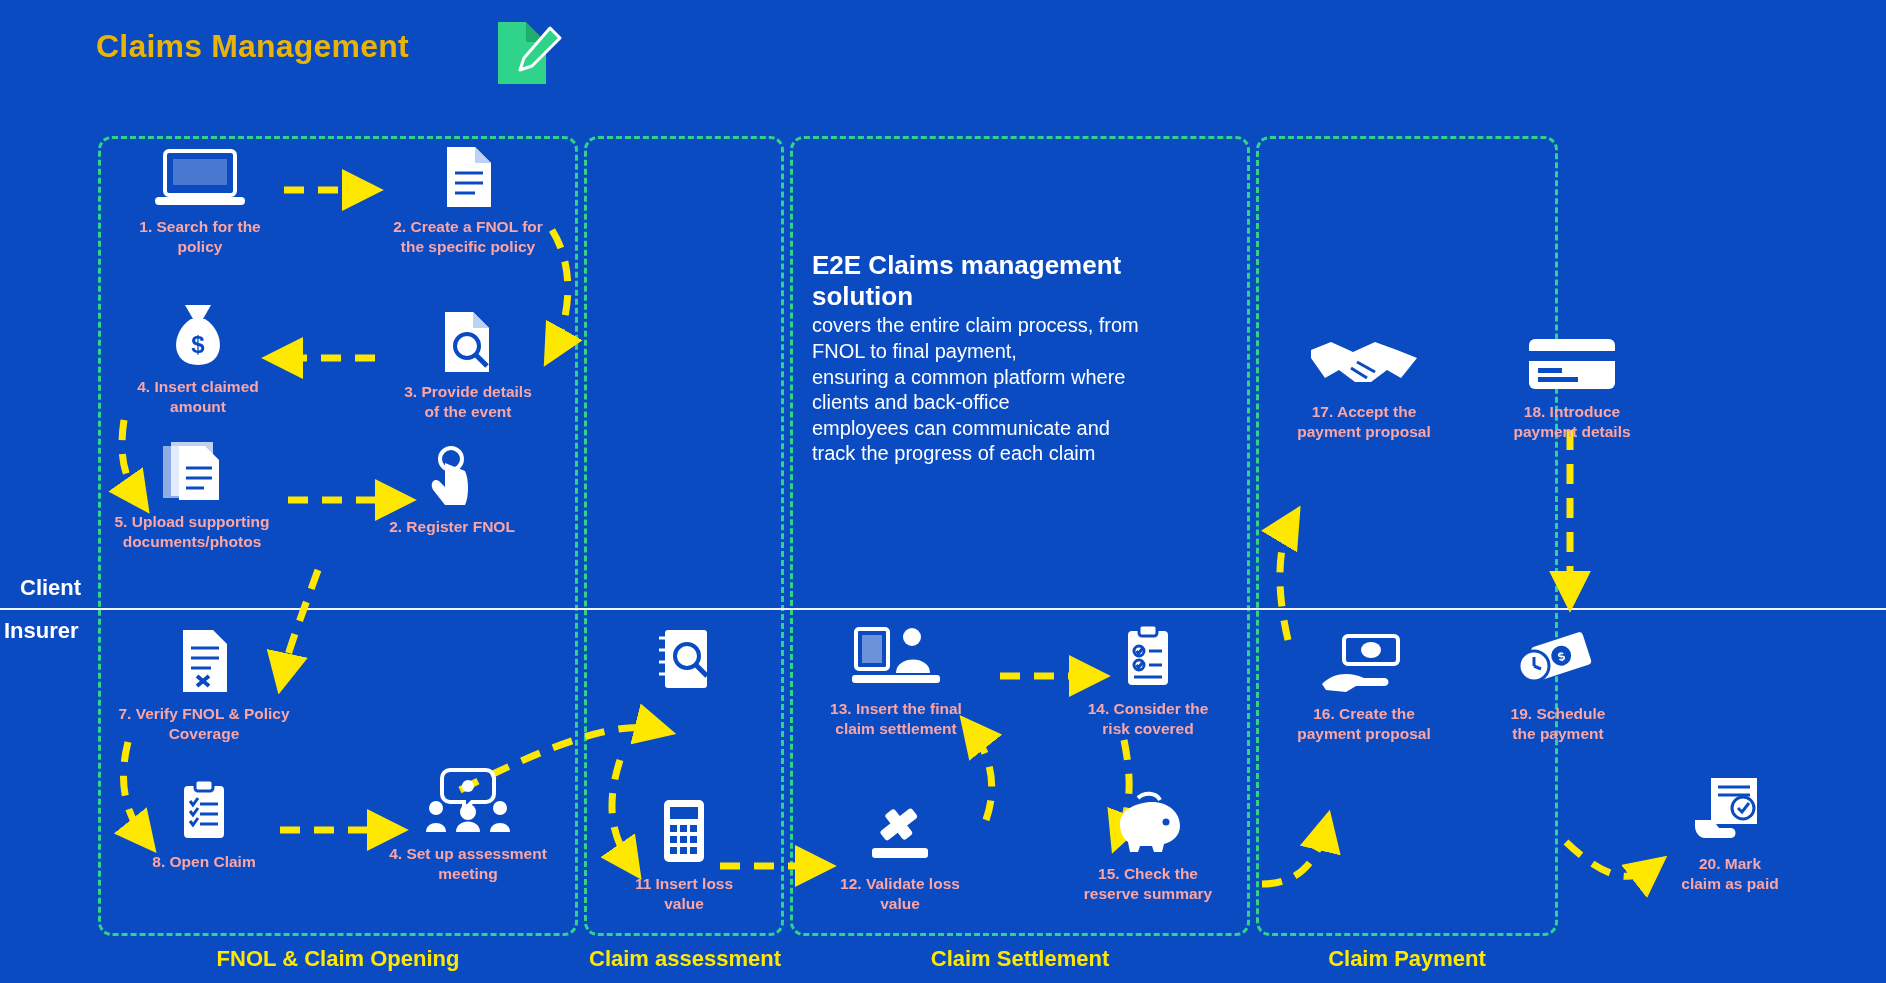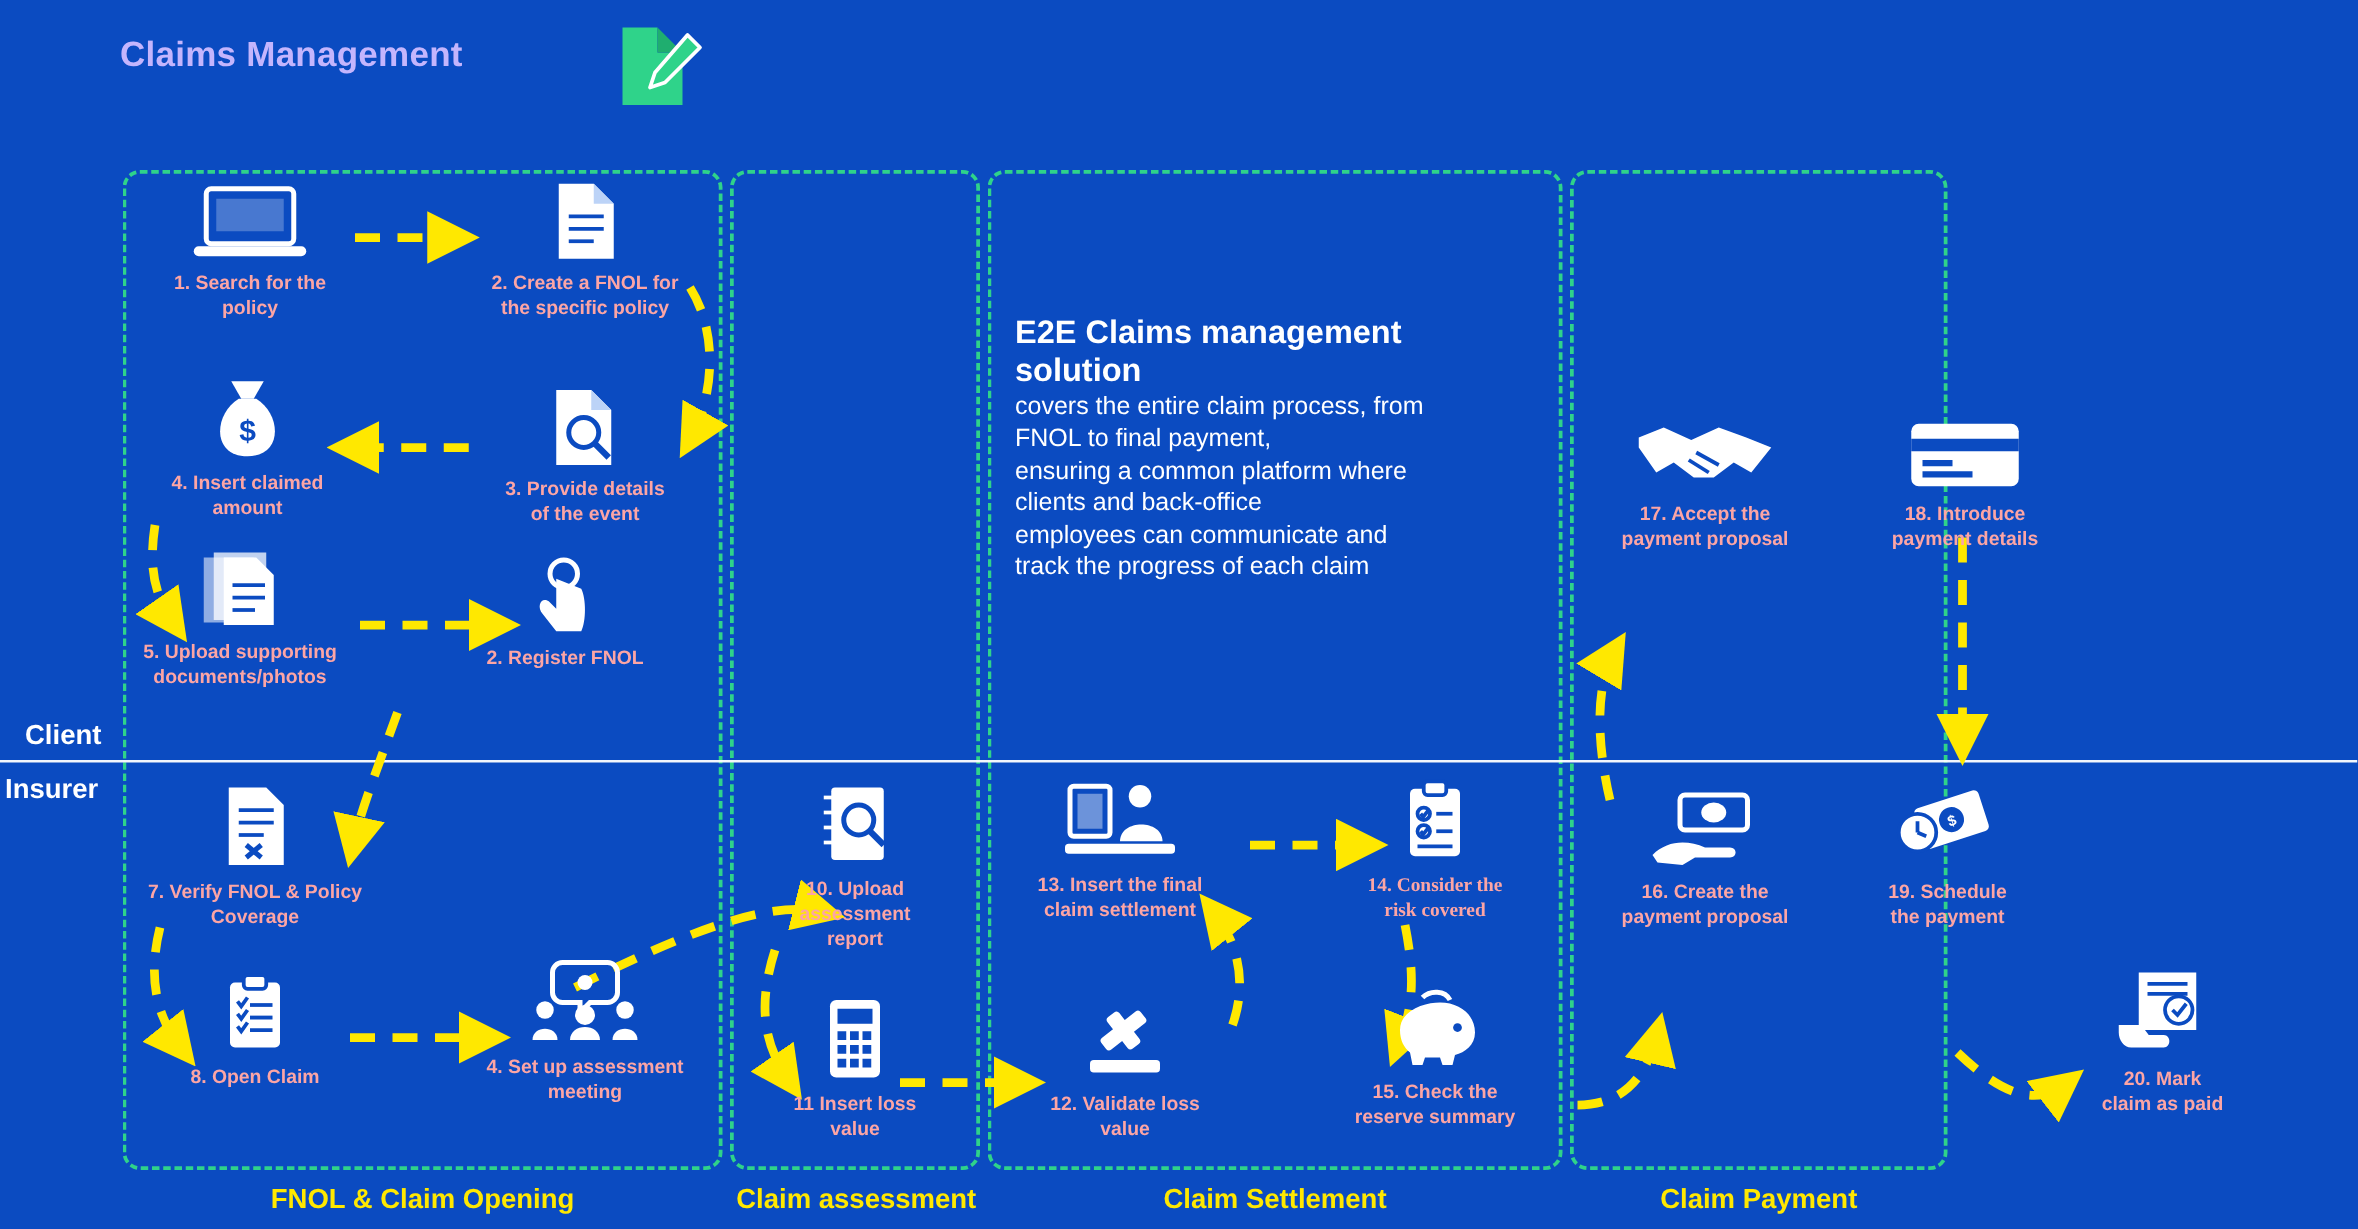--- a/index.html
+++ b/index.html
@@ -9,22 +9,22 @@
     font-family:"Liberation Sans", sans-serif;
     color:#ffffff;
     overflow:hidden;
     position:relative;
   }
   .stage{position:absolute;inset:0;}
 
   
   .title{
     position:absolute;left:96px;top:28px;
-    font-size:28px;font-weight:bold;letter-spacing:.2px;
-    color:#c4b5fd;
+    font-size:32px;font-weight:bold;letter-spacing:.2px;
+    color:#eab308;
   }
   .brand-logo{
     position:absolute;left:492px;top:18px;width:76px;height:72px;
   }
 
   
   .lane-label{
     position:absolute;font-weight:bold;font-size:22px;color:#ffffff;text-align:right;
   }
   .lane-divider{
@@ -293,23 +293,20 @@
         <g stroke="#fff" stroke-width="3">
           <line x1="6" y1="12" x2="16" y2="12"></line>
             <line x1="6" y1="24" x2="16" y2="24"></line>
           <line x1="6" y1="36" x2="16" y2="36"></line>
             <line x1="6" y1="48" x2="16" y2="48"></line>
         </g>
         <circle cx="34" cy="30" r="12" fill="none" stroke="#0b4bc1" stroke-width="4"></circle>
         <line x1="43" y1="39" x2="54" y2="50" stroke="#0b4bc1" stroke-width="5"></line>
       </svg>
     </div>
-    <div class="cap">10. Upload
-assessment
-report</div>
   </div>
 
   <div class="step below" style="left:584px;top:800px;">
     <div class="ico">
       <svg width="52" height="66" viewBox="0 0 52 66">
         <rect x="6" y="2" width="40" height="62" rx="5" fill="#fff"></rect>
         <rect x="12" y="9" width="28" height="12" fill="#0b4bc1"></rect>
         <g fill="#0b4bc1">
           <rect x="12" y="27" width="7" height="7"></rect>
             <rect x="22" y="27" width="7" height="7"></rect>
@@ -348,21 +345,21 @@
         <rect x="12" y="14" width="20" height="28" fill="#fff" opacity=".4"></rect>
         <circle cx="62" cy="16" r="9" fill="#fff"></circle>
         <path d="M46 52 C46 34, 80 34, 80 52 Z" fill="#fff"></path>
         <rect x="2" y="54" width="88" height="8" rx="3" fill="#fff"></rect>
       </svg>
     </div>
     <div class="cap">13. Insert the final
 claim settlement</div>
   </div>
 
-  <div class="step below" style="left:1048px;top:625px;font-family:Liberation Serif, serif;">
+  <div class="step below" style="left:1048px;top:625px;">
     <div class="ico">
       <svg width="56" height="66" viewBox="0 0 56 66">
         <rect x="8" y="8" width="40" height="54" rx="4" fill="#fff"></rect>
         <rect x="19" y="2" width="18" height="11" rx="3" fill="#fff" stroke="#0b4bc1" stroke-width="3"></rect>
         <g stroke="#0b4bc1" stroke-width="3" fill="none">
           <circle cx="19" cy="28" r="5"></circle>
             <path d="M16.5 28 l2 2.5 l4 -5"></path>
           <circle cx="19" cy="42" r="5"></circle>
             <path d="M16.5 42 l2 2.5 l4 -5"></path>
           <line x1="29" y1="28" x2="42" y2="28"></line>

